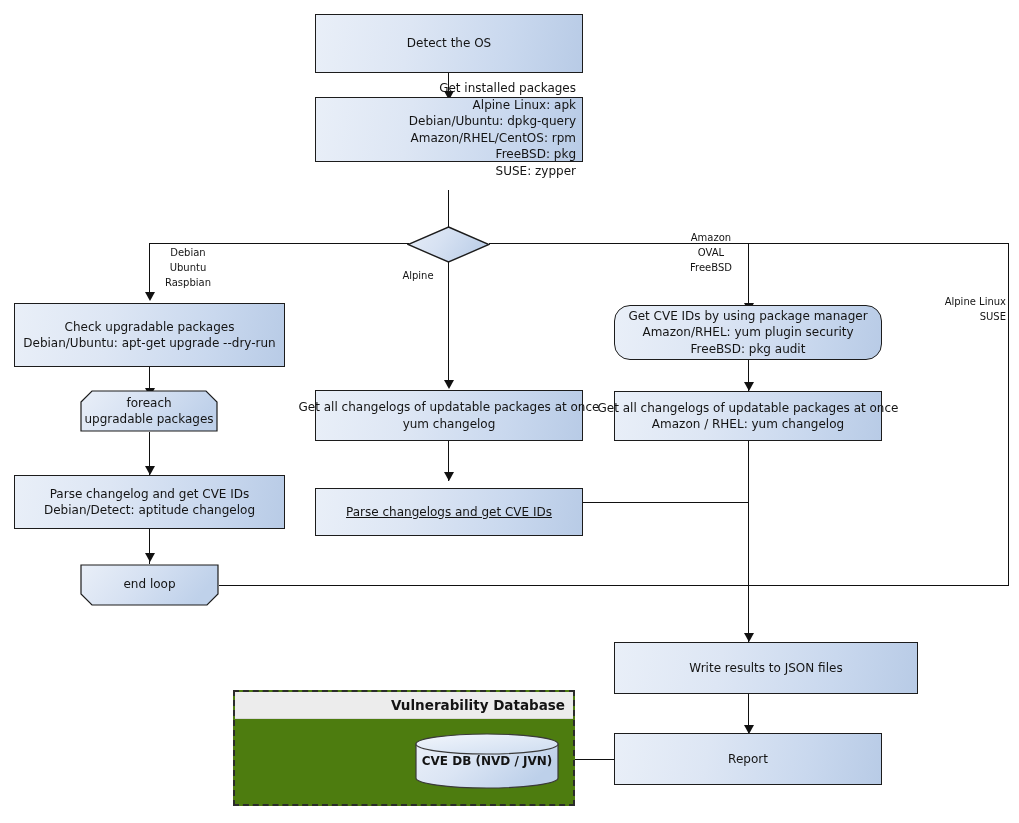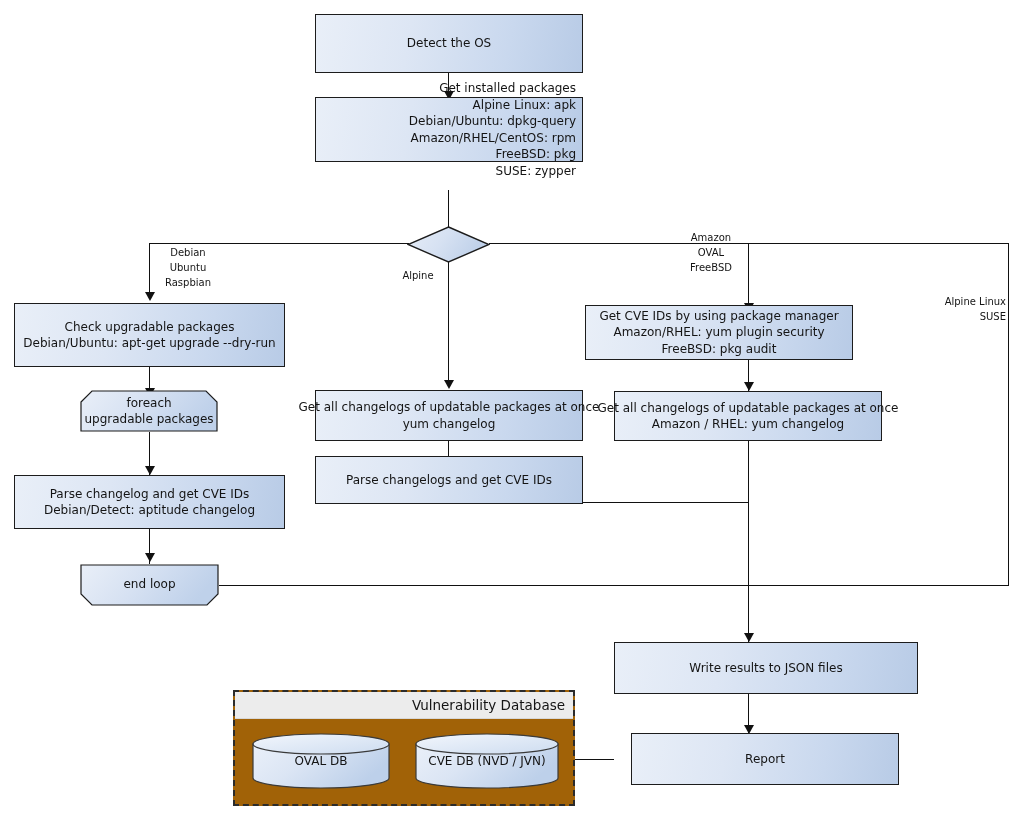--- a/index.html
+++ b/index.html
@@ -60,21 +60,22 @@
     white-space:nowrap;
   }
   .flabel.r{text-align:right;margin-top:36px;}
   .flabel.c{text-align:center;}
 
   
   .vdb{
     position:absolute;
     box-sizing:border-box;
     border:2px dashed #2b2b2b;
-    background:#a16207;
+    background:#4d7c0f;
+    font-weight:bold;
   }
   .vdb-title{
     position:absolute;
     box-sizing:border-box;
     left:0;right:0;top:0;
     height:27px;
     background:#ececec;
     border-bottom:1px solid #d8d8d8;
     display:flex;align-items:center;justify-content:flex-end;
     padding-right:8px;
@@ -239,68 +240,50 @@
     <span class="lbl">end loop</span>
   </div>
 
   <div class="node" style="left:315px;top:390px;width:268px;height:51px;">
     <span class="txt">
       <span>Get all changelogs of updatable packages at once</span><br>
       <span>yum changelog</span>
     </span>
   </div>
 
-  <div class="node" style="left:315px;top:456px;width:268px;height:48px;">
+  <div class="node" style="left:315px;top:488px;width:268px;height:48px;text-decoration:underline;">
     <span class="txt">Parse changelogs and get CVE IDs</span>
   </div>
 
-  <div class="node" style="left:585px;top:305px;width:268px;height:55px;">
+  <div class="node" style="left:614px;top:305px;width:268px;height:55px;border-radius:16px;">
     <span class="txt">
       <span>Get CVE IDs by using package manager</span><br>
       <span>Amazon/RHEL: yum plugin security</span><br>
       <span>FreeBSD: pkg audit</span>
     </span>
   </div>
 
   <div class="node" style="left:614px;top:391px;width:268px;height:50px;">
     <span class="txt">
       <span>Get all changelogs of updatable packages at once</span><br>
       <span>Amazon / RHEL: yum changelog</span>
     </span>
   </div>
 
   <div class="node" style="left:614px;top:642px;width:304px;height:52px;">
     <span class="txt">Write results to JSON files</span>
   </div>
 
-  <div class="node" style="left:614px;top:733px;width:268px;height:52px;margin-left:17px;">
+  <div class="node" style="left:614px;top:733px;width:268px;height:52px;">
     <span class="txt">Report</span>
   </div>
 
   <div class="vdb" style="left:233px;top:690px;width:342px;height:116px;">
     <div class="vdb-title">Vulnerability Database</div>
 
-    <div class="cyl" style="left:17px;top:41px;width:138px;height:56px;">
-      <svg width="138" height="56" viewBox="0 0 138 56">
-        <defs>
-          <linearGradient id="gcyl1" x1="0" y1="0" x2="1" y2="0.4">
-            <stop offset="0" stop-color="#eaf0f9"></stop>
-            <stop offset="0.45" stop-color="#dbe5f4"></stop>
-            <stop offset="1" stop-color="#bdd0ea"></stop>
-          </linearGradient>
-          <linearGradient id="gcyltop1" x1="0" y1="0" x2="1" y2="1">
-            <stop offset="0" stop-color="#f2f6fc"></stop>
-            <stop offset="1" stop-color="#cddcf0"></stop>
-          </linearGradient>
-        </defs>
-        <path d="M1,11 L1,45 A68,10 0 0 0 137,45 L137,11 Z" fill="url(#gcyl1)" stroke="#3a3a3a" stroke-width="1.2"></path>
-        <ellipse cx="69" cy="11" rx="68" ry="10" fill="url(#gcyltop1)" stroke="#3a3a3a" stroke-width="1.2"></ellipse>
-      </svg>
-      <div class="cyl-lbl">OVAL DB</div>
-    </div>
 
     <div class="cyl" style="left:180px;top:41px;width:144px;height:56px;">
       <svg width="144" height="56" viewBox="0 0 144 56">
         <defs>
           <linearGradient id="gcyl2" x1="0" y1="0" x2="1" y2="0.4">
             <stop offset="0" stop-color="#eaf0f9"></stop>
             <stop offset="0.45" stop-color="#dbe5f4"></stop>
             <stop offset="1" stop-color="#bdd0ea"></stop>
           </linearGradient>
           <linearGradient id="gcyltop2" x1="0" y1="0" x2="1" y2="1">

